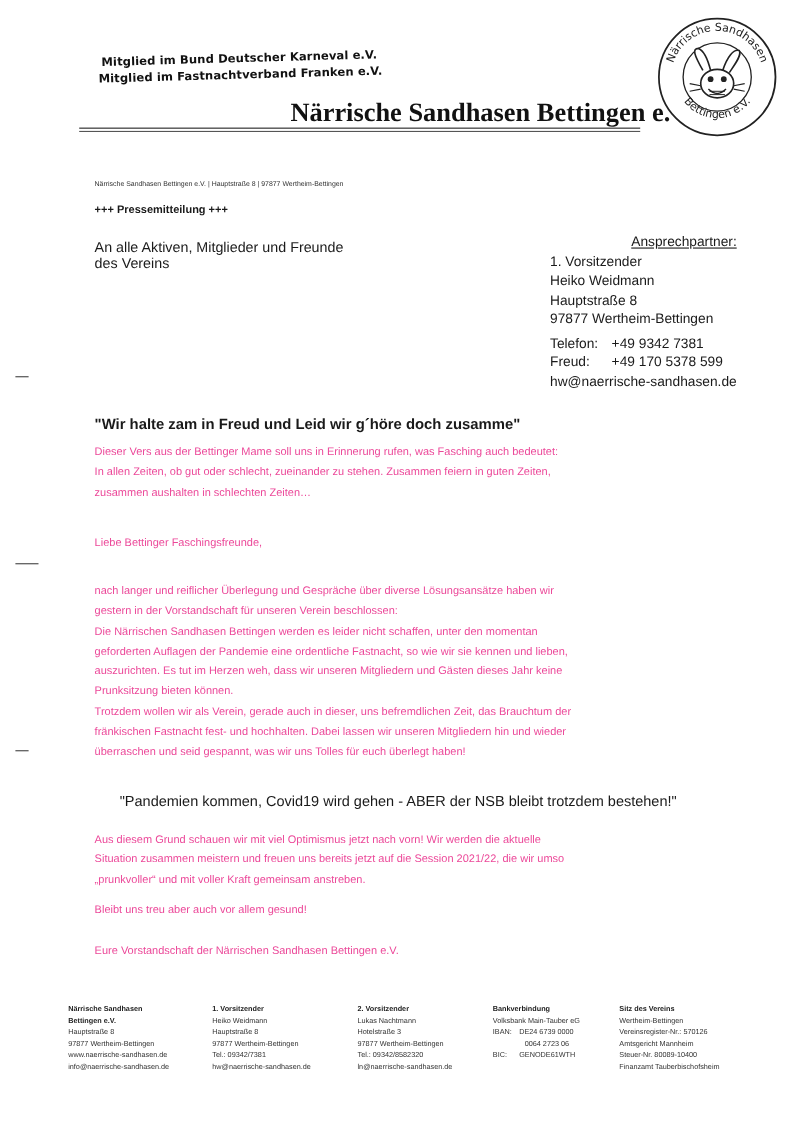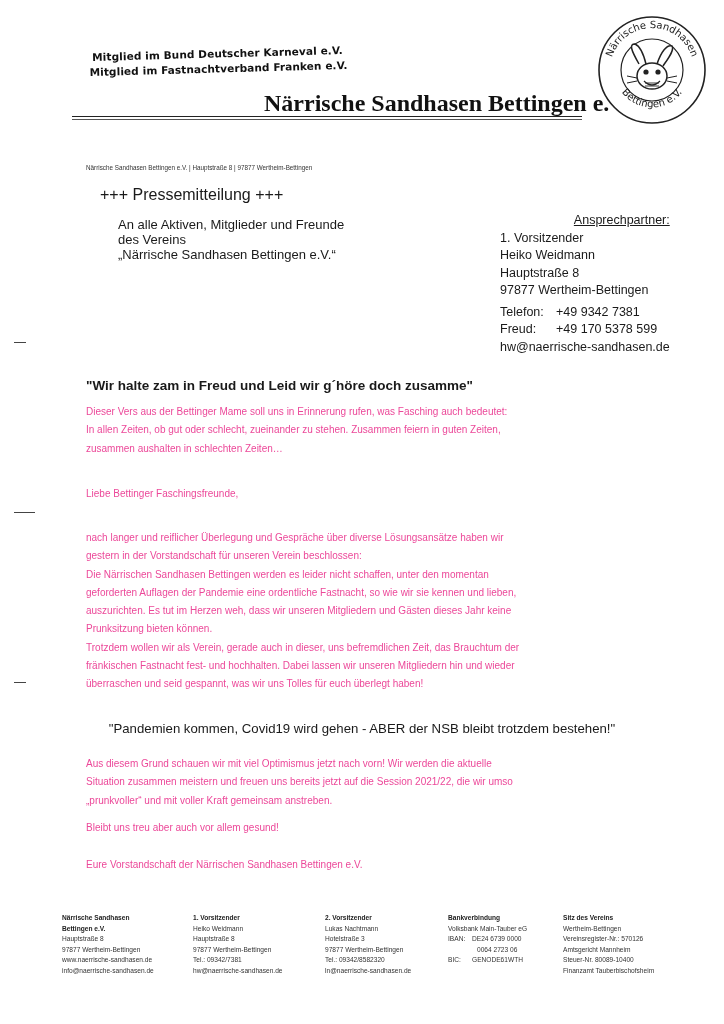--- a/index.html
+++ b/index.html
@@ -5,22 +5,22 @@
   html, body { margin: 0; padding: 0; background: #ffffff; }
   body { width: 724px; height: 1024px; position: relative; overflow: hidden; color: #1a1a1a; font-family: "Liberation Sans", sans-serif; }
   .abs { position: absolute; }
   .membership { left: 92px; top: 50px; font-family: "DejaVu Sans", sans-serif; font-weight: bold; font-size: 10.5px; line-height: 15px; color: #111; transform: rotate(-1.6deg); transform-origin: left top; letter-spacing: 0.1px; }
   .membership div:nth-child(2) { margin-left: -3px; }
   .org-title { left: 264px; top: 90px; font-family: "Liberation Serif", serif; font-weight: bold; font-size: 24px; color: #111; white-space: nowrap; }
   .title-rule { left: 72px; top: 116px; width: 510px; height: 0; border-top: 1.5px solid #222; }
   .title-rule2 { left: 72px; top: 119px; width: 510px; height: 0; border-top: 0.8px solid #555; }
   .logo { left: 593px; top: 8px; width: 118px; height: 118px; }
   .sender-line { left: 86px; top: 164px; font-size: 6.3px; color: #333; white-space: nowrap; }
-  .press { left: 100px; top: 186px; font-size: 16px; font-weight: normal; white-space: nowrap; }
-  .recipient { left: 86px; top: 217px; font-size: 13px; line-height: 15px; white-space: nowrap; margin-left: 32px; }
+  .press { left: 86px; top: 186px; font-size: 10px; font-weight: bold; white-space: nowrap; }
+  .recipient { left: 86px; top: 217px; font-size: 13px; line-height: 15px; white-space: nowrap; }
   .contact { left: 500px; top: 212px; font-size: 12.5px; line-height: 17.5px; white-space: nowrap; }
   .contact .label { text-decoration: underline; text-align: right; }
   .contact .tel-row { margin-top: 4px; }
   .contact .k { display: inline-block; width: 56px; }
   .margin-mark { left: 14px; height: 0; border-top: 1px solid #444; }
   .body-text { left: 86px; font-size: 10px; line-height: 18.3px; color: #ec4899; white-space: nowrap; }
   .headline { left: 86px; top: 378px; font-size: 13.5px; font-weight: bold; white-space: nowrap; }
   .quote2 { left: 0; width: 724px; text-align: center; top: 721px; font-size: 13.2px; white-space: nowrap; }
   .footer { top: 913px; font-size: 6.6px; line-height: 10.6px; color: #333; white-space: nowrap; }
   .footer .h { font-weight: bold; color: #222; }
@@ -65,21 +65,20 @@
   </svg>
 </div>
 
 <div class="abs sender-line">Närrische Sandhasen Bettingen e.V. | Hauptstraße 8 | 97877 Wertheim-Bettingen</div>
 
 <div class="abs press">+++ Pressemitteilung +++</div>
 
 <div class="abs recipient">
   <div>An alle Aktiven, Mitglieder und Freunde</div>
   <div>des Vereins</div>
-  <div>„Närrische Sandhasen Bettingen e.V.“</div>
 </div>
 
 <div class="abs contact">
   <div class="label">Ansprechpartner:</div>
   <div>1. Vorsitzender</div>
   <div>Heiko Weidmann</div>
   <div>Hauptstraße 8</div>
   <div>97877 Wertheim-Bettingen</div>
   <div class="tel-row">
     <span class="k">Telefon:</span><span>+49 9342 7381</span>

